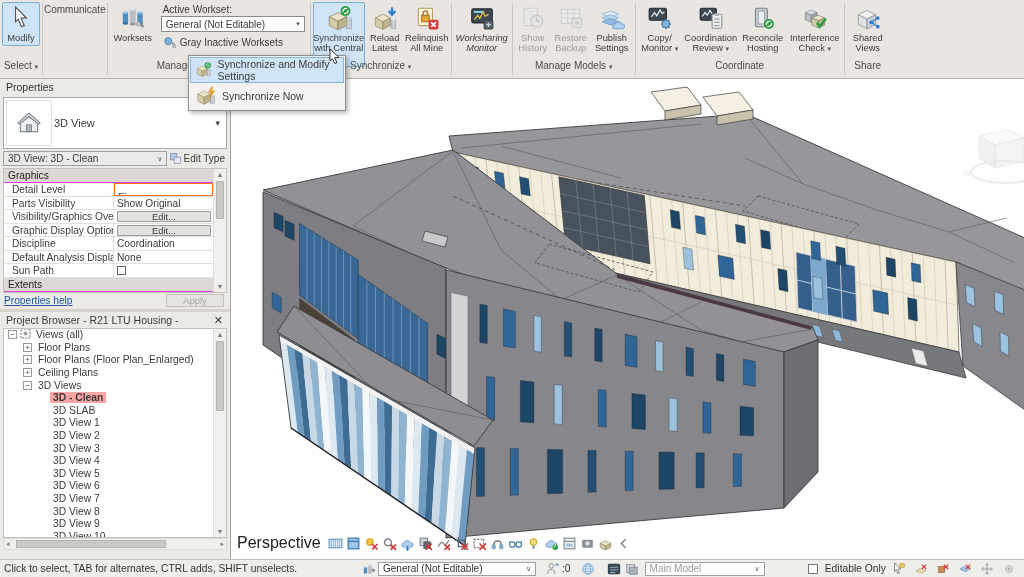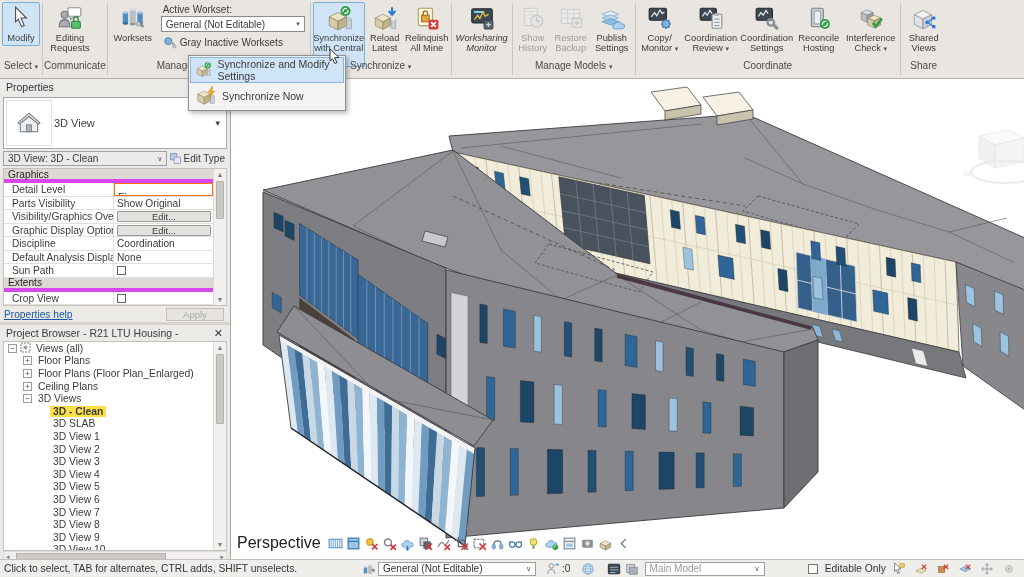--- a/index.html
+++ b/index.html
@@ -35,21 +35,21 @@
   .leftcol { position:absolute; left:0; top:79px; width:231px; height:480px; background:#eceae7; border-right:1px solid #a9a69f; }
   .pal-header { height:17px; padding:2px 5px 0 6px; font-size:10.5px; color:#333; display:flex; justify-content:space-between; }
   .typesel { margin:1px 3px; height:52px; background:#fff; border:1px solid #a8a8a8; display:flex; align-items:center; }
   .typesel .tsicon { width:46px; height:46px; margin:2px; border:1px solid #e0e0e0; display:flex; align-items:center; justify-content:center; }
   .typesel .tsname { flex:1; font-size:11px; }
   .typesel .tscaret { padding-right:6px; color:#444; font-size:9px; }
   .viewcombo-row { display:flex; align-items:center; height:17px; margin:0 3px; gap:3px; }
   .viewcombo { flex:1; display:flex; justify-content:space-between; align-items:center; background:#eceae8; border:1px solid #a0a0a0; height:15px; font-size:10px; padding:0 4px; }
   .edittype { display:flex; align-items:center; gap:2px; font-size:10px; padding-right:2px; }
   .propgrid { margin:1px 3px 0 3px; background:#fff; border:1px solid #c4c1bc; position:relative; }
-  .psection { height:14px; background:#dcd9d5; border-bottom:4px solid #d946ef; display:flex; justify-content:space-between; align-items:center; padding:0 4px; font-size:10.2px; color:#222; }
+  .psection { height:14px; background:#dcd9d5; border-bottom:1px solid #d946ef; display:flex; justify-content:space-between; align-items:center; padding:0 4px; font-size:10.2px; color:#222; }
   .prow { display:flex; height:13.5px; border-bottom:1px solid #e2e0dd; font-size:10.2px; }
   .plabel { width:110px; padding:1px 2px 0 8px; border-right:1px solid #e2e0dd; white-space:nowrap; overflow:hidden; }
   .pval { flex:1; padding:1px 2px 0 3px; position:relative; white-space:nowrap; overflow:hidden; margin-right:13px; }
   .pval.focus { border:1px solid #f97316; padding-top:8px; }
   .pbtn { display:block; width:100%; height:11px; margin-top:0px; background:#e4e2df; border:1px solid #9a9a9a; border-radius:1px; font-size:9.3px; line-height:10px; text-align:center; font-family:"Liberation Sans",sans-serif; }
   .pcheck { width:9px; height:9px; border:1px solid #666; background:#fff; display:inline-block; margin-top:1px; }
   .prop-footer { display:flex; justify-content:space-between; align-items:center; height:16px; padding:0 6px 0 4px; }
   .prop-footer a { color:#1a57a8; font-size:10.2px; }
   .applybtn { width:58px; height:13px; background:#e6e4e1; border:1px solid #c2bfba; color:#a8a6a2; font-size:9.5px; text-align:center; line-height:12px; }
   .vscroll { position:absolute; right:0; top:0; bottom:0; width:13px; background:#f1f0ee; border-left:1px solid #dddbd7; font-size:7px; color:#7a7a7a; text-align:center; }
@@ -58,21 +58,21 @@
   .splitter { height:3px; background:#d6d3ce; }
 
   
   .pb-header { height:16px; padding:2px 5px 0 6px; font-size:10.5px; display:flex; justify-content:space-between; }
   .pb-close { font-size:11px; color:#333; line-height:12px; padding-right:2px; }
   .tree { position:relative; background:#fff; border:1px solid #c4c1bc; margin:0 3px; height:210px; overflow:hidden; }
   .titem { height:12.6px; display:flex; align-items:center; white-space:nowrap; font-size:10.3px; }
   .texp { width:9px; height:9px; border:1px solid #9a9a9a; background:#fff; font-size:8px; line-height:7px; text-align:center; color:#444; margin-right:3px; flex:none; }
   .tspacer { width:12px; flex:none; }
   .tlabel { padding:0 3px; }
-  .tlabel.sel { background:#fde047; font-weight:bold; }
+  .tlabel.sel { background:#fca5a5; font-weight:bold; }
   .hscroll { height:12px; margin:0 3px; background:#f1f0ee; border:1px solid #dddbd7; position:relative; font-size:7px; color:#7a7a7a; }
   .hscroll .arr { position:absolute; top:1px; }
   .hscroll .thumb { position:absolute; top:1px; height:8px; left:12px; width:150px; background:#cbc9c6; border:1px solid #b5b3af; }
 
   
   .canvas { position:absolute; left:231px; top:79px; width:793px; height:480px; background:#ffffff; overflow:hidden; }
   .canvas svg.model { position:absolute; left:0; top:0; }
   .viewbar { position:absolute; left:6px; bottom:7px; display:flex; align-items:center; gap:3px; z-index:5; }
   .viewbar .vlabel { font-size:16px; color:#222; margin-right:4px; }
   .viewbar .vicon { width:15px; height:15px; display:block; }
@@ -96,33 +96,20 @@
               <path d="M7 2 L17 12 L12 12 L15 19 L12.5 20 L9.5 13 L7 15.5 Z" fill="#fff" stroke="#4a4a4a" stroke-width="1"></path>
             </svg></span>
         <span class="rlbl">Modify</span>
       </div>
     </div>
     <div class="rpanel-label"><span>Select</span> <span class="caret">▾</span></div>
   </div>
   <div class="rsep"></div>
 
   <div class="rpanel">
-    <div class="rpanel-body">
-      <div class="rbtn" style="width:50px;">
-        <span class="ric"><svg viewBox="0 0 24 24" width="26" height="26">
-              <rect x="10" y="2.5" width="12" height="8" rx="1.5" fill="#fff" stroke="#8a9096"></rect>
-              <path d="M12.5 10.5 L12.5 13.5 L15.5 10.5" fill="#fff" stroke="#8a9096"></path>
-              <circle cx="7" cy="9" r="3.2" fill="#a6adb3" stroke="#6d7378"></circle>
-              <path d="M2 20 Q2 13.5 7 13.5 Q12 13.5 12 20 Z" fill="#a6adb3" stroke="#6d7378"></path>
-              <rect x="13.5" y="15" width="8" height="6.5" rx="1" fill="#57c06a" stroke="#2e8540"></rect>
-              <path d="M15.5 15 v-2 a2 2 0 0 1 4 0 v2" fill="none" stroke="#2e8540" stroke-width="1.2"></path>
-            </svg></span>
-        <span class="rlbl">Editing Requests</span>
-      </div>
-    </div>
     <div class="rpanel-label"><span>Communicate</span></div>
   </div>
   <div class="rsep"></div>
 
   <div class="rpanel">
     <div class="rpanel-body">
       <div class="rbtn" style="width:46px;">
         <span class="ric"><svg viewBox="0 0 24 24" width="26" height="26">
               <rect x="2.5" y="7" width="5" height="10" fill="#4f8fc0"></rect>
               <ellipse cx="5" cy="7" rx="2.5" ry="1.3" fill="#9cc6e8"></ellipse>
@@ -264,29 +251,20 @@
       </div>
       <div class="rbtn" style="width:54px;">
         <span class="ric"><svg viewBox="0 0 24 24" width="26" height="26">
               <rect x="2" y="3" width="15" height="11" rx="1.5" fill="#3d4852" stroke="#242b31"></rect>
               <path d="M4 10.5 l2.5 -3.5 2 2.5 2.5 -4.5 2 3" stroke="#e8e8e8" stroke-width="1.1" fill="none"></path>
               <rect x="13" y="8.5" width="9" height="13" rx="1" fill="#eceff1" stroke="#8a9096"></rect>
               <rect x="15.5" y="7.5" width="4" height="2.5" fill="#aab1b7"></rect>
               <path d="M15 13 h5 M15 16 h5 M15 19 h5" stroke="#8a9096" stroke-width=".9"></path>
             </svg></span>
         <span class="rlbl"><span>Coordination Review</span> <span class="caret">▾</span></span>
-      </div>
-      <div class="rbtn" style="width:54px;">
-        <span class="ric"><svg viewBox="0 0 24 24" width="26" height="26">
-              <rect x="2" y="3" width="15" height="11" rx="1.5" fill="#3d4852" stroke="#242b31"></rect>
-              <path d="M4 10.5 l2.5 -3.5 2 2.5 2.5 -4.5 2 3" stroke="#e8e8e8" stroke-width="1.1" fill="none"></path>
-              <circle cx="15.5" cy="16" r="3" fill="none" stroke="#8a9096" stroke-width="2.2"></circle>
-              <rect x="17.5" y="17.5" width="6.5" height="3" rx="1.4" transform="rotate(45 19 18.5)" fill="#8a9096"></rect>
-            </svg></span>
-        <span class="rlbl">Coordination Settings</span>
       </div>
       <div class="rbtn" style="width:46px;">
         <span class="ric"><svg viewBox="0 0 24 24" width="26" height="26">
               <rect x="5" y="3" width="11" height="17" rx="1.5" fill="#c9cfd4" stroke="#7a8086"></rect>
               <rect x="7.5" y="5.5" width="6" height="12" fill="#eceff1" stroke="#9aa1a7"></rect>
               <circle cx="17.5" cy="17.5" r="4.6" fill="#2f9e44"></circle>
               <path d="M15.2 18.3 a2.6 2.6 0 0 1 3.6 -2.9 M19.8 16.7 a2.6 2.6 0 0 1 -3.6 2.9" stroke="#fff" stroke-width="1.2" fill="none"></path>
             </svg></span>
         <span class="rlbl">Reconcile Hosting</span>
       </div>
@@ -418,24 +396,20 @@
           <span class="plabel">Default Analysis Display ...</span>
           <span class="pval">None</span>
         </div>
         <div class="prow">
           <span class="plabel">Sun Path</span>
           <span class="pval"><span class="pcheck"></span></span>
         </div>
         <div class="psection">
           <span>Extents</span>
           <span style="font-size:8px;color:#666;">≙</span>
-        </div>
-        <div class="prow">
-          <span class="plabel">Crop View</span>
-          <span class="pval"><span class="pcheck"></span></span>
         </div>
       </div>
     <div class="vscroll">
       <div class="arr">▲</div>
       <div class="thumb" style="top:12px; height:38px;"></div>
       <div class="arr" style="position:absolute; bottom:0; left:0; right:0;">▼</div>
     </div>
   </div>
   <div class="prop-footer">
     <a href="#">Properties help</a>

